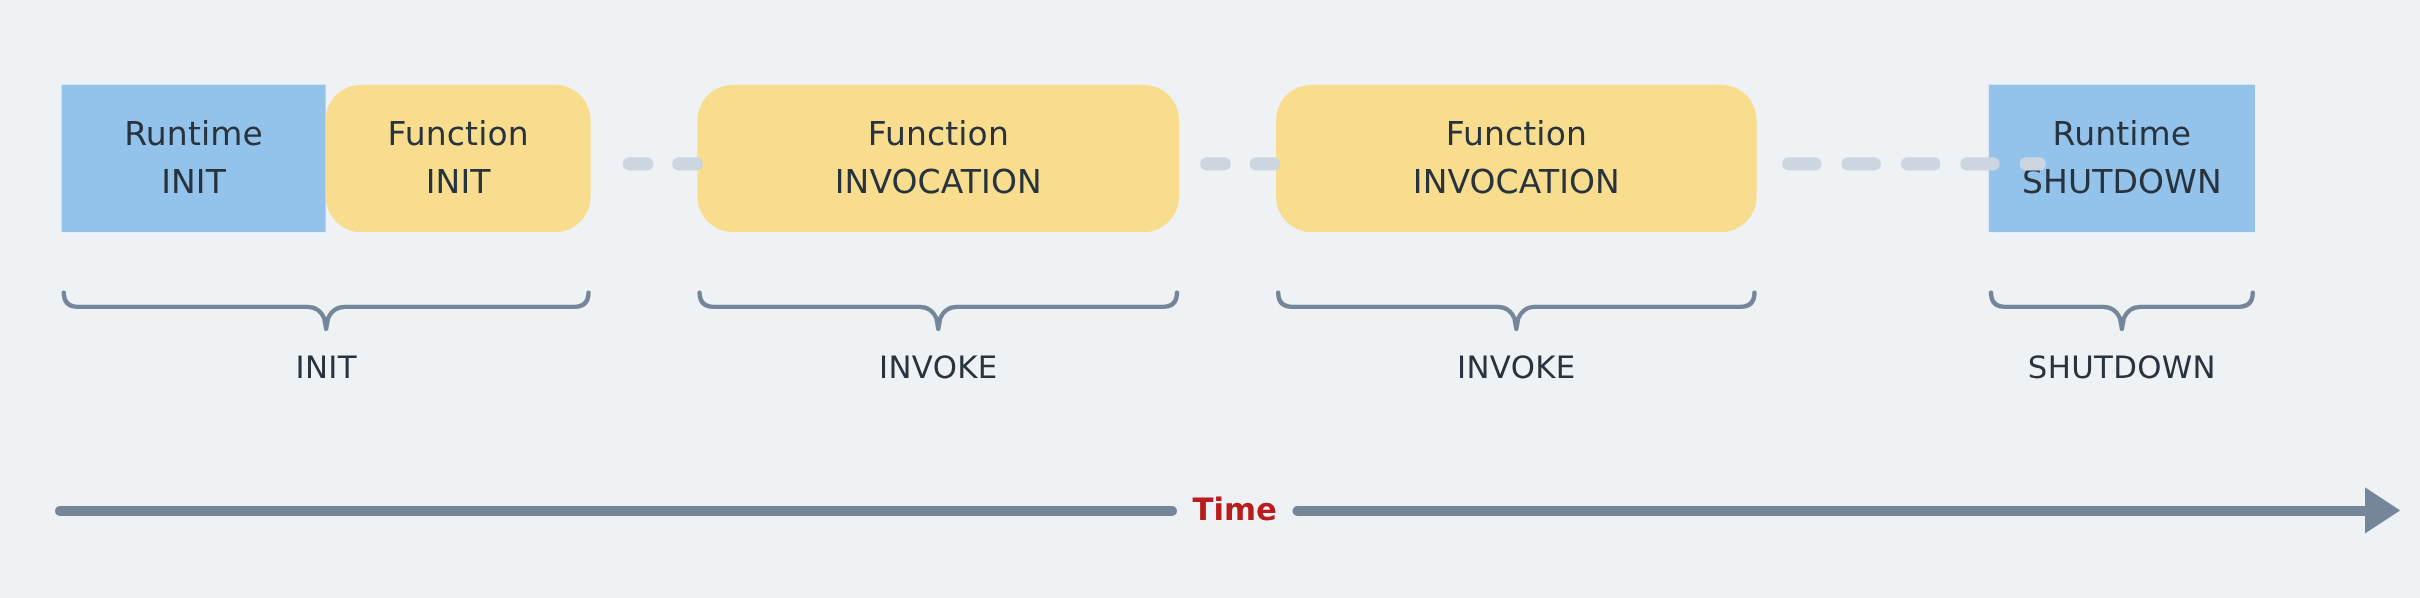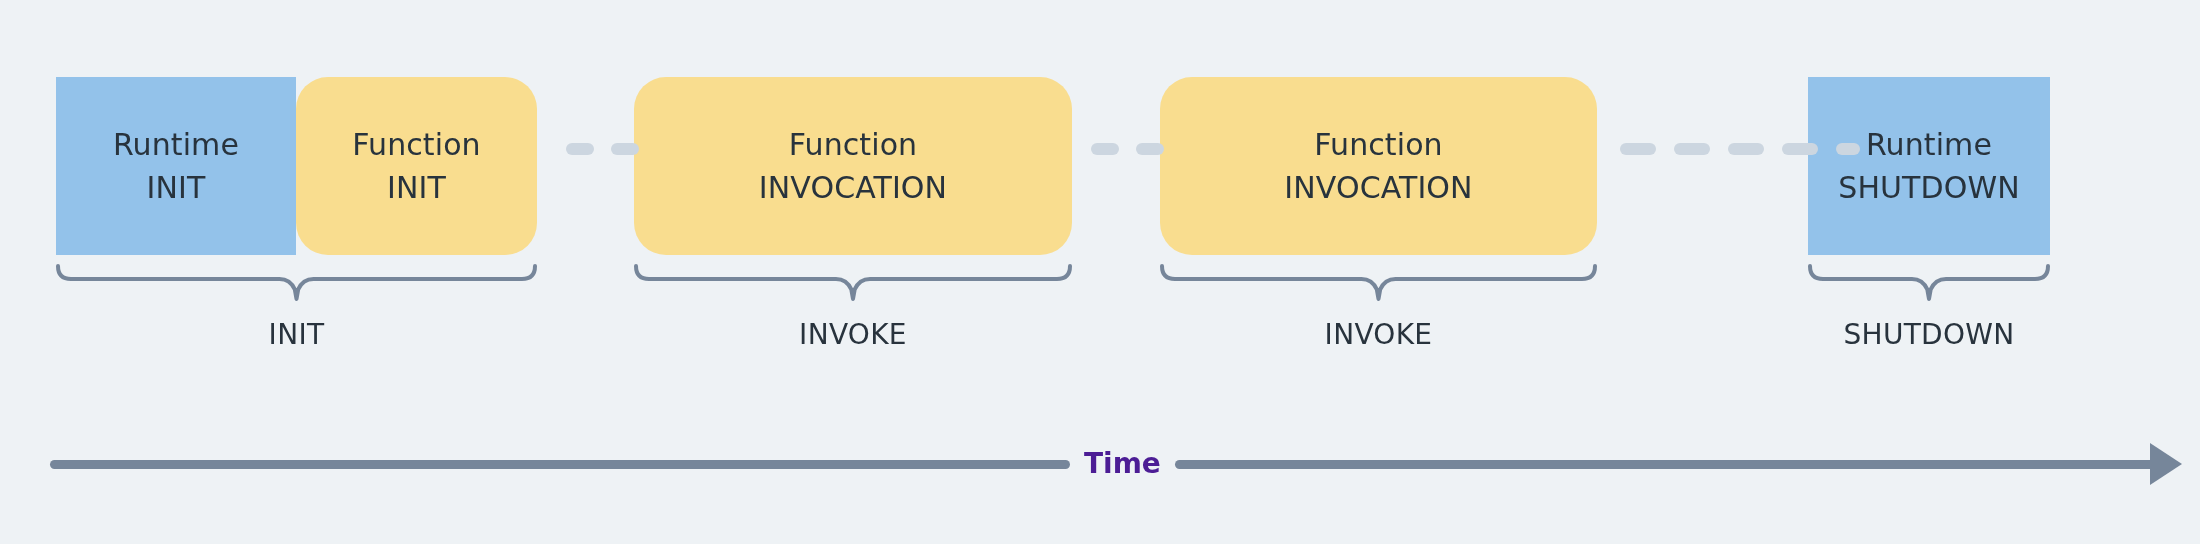--- a/index.html
+++ b/index.html
@@ -17,21 +17,21 @@
     position: relative;
     width: 2200px;
     height: 544px;
     background: #eef2f5;
   }
 
   
   .phase-box {
     position: absolute;
     top: 77px;
-    height: 178px;
+    height: 134px;
     display: flex;
     flex-direction: column;
     align-items: center;
     justify-content: center;
     box-sizing: border-box;
     line-height: 1.32;
   }
   .phase-box .ln {
     display: block;
     font-size: 30px;
@@ -97,21 +97,21 @@
     height: 9px;
     background: #76869a;
     border-radius: 4.5px;
     flex: none;
   }
   #axis-left  { width: 1020px; }
   #axis-right { width: 975px; border-radius: 4.5px 0 0 4.5px; }
   #time-label {
     font-size: 28px;
     font-weight: bold;
-    color: #4c1d95;
+    color: #b91c1c;
     padding: 0 14px;
     white-space: nowrap;
     line-height: 1;
   }
   #axis-arrow {
     width: 0;
     height: 0;
     border-top: 21px solid transparent;
     border-bottom: 21px solid transparent;
     border-left: 32px solid #76869a;

